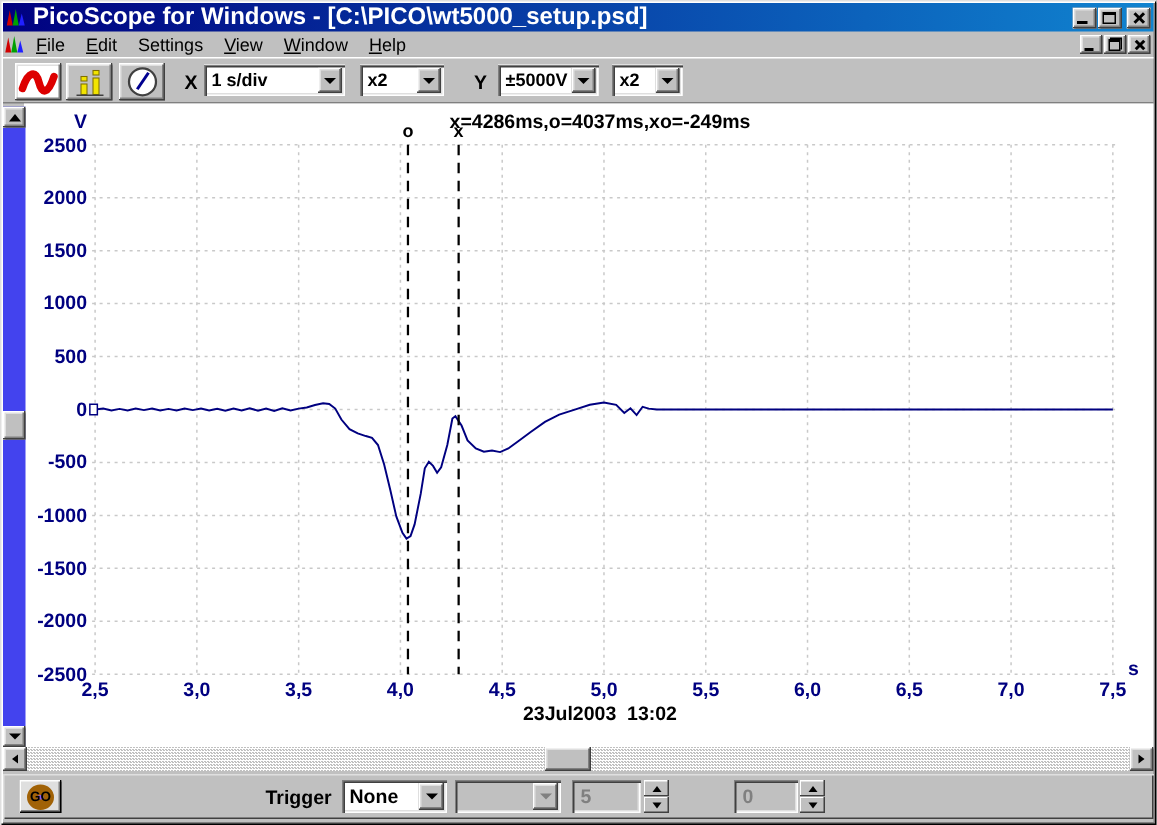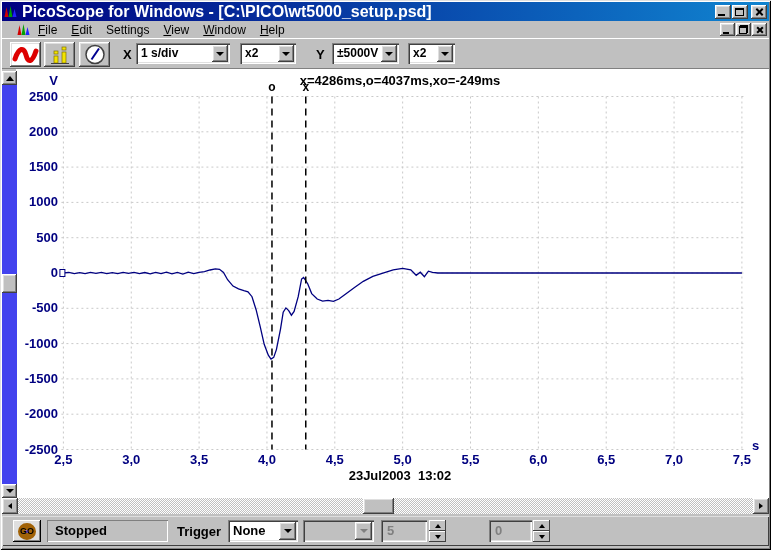--- a/index.html
+++ b/index.html
@@ -27,21 +27,21 @@
   .glyph-close{position:absolute;left:50%;top:50%;width:9px;height:9px;transform:translate(-50%,-50%);}
   .glyph-close::before,.glyph-close::after{content:"";position:absolute;left:4px;top:0;width:2px;height:9px;background:#000;}
   .glyph-close::before{transform:rotate(45deg);}
   .glyph-close::after{transform:rotate(-45deg);}
   .glyph-restore{position:absolute;left:3px;top:2px;width:9px;height:9px;}
   .glyph-restore::before{content:"";position:absolute;right:0;top:0;width:6px;height:5px;border:1px solid #000;border-top-width:2px;background:#c0c0c0;}
   .glyph-restore::after{content:"";position:absolute;left:0;bottom:0;width:6px;height:5px;border:1px solid #000;border-top-width:2px;background:#c0c0c0;}
   
   .menubar{
     position:absolute;left:2px;top:21px;width:767px;height:17px;
-    display:flex;align-items:center;font-size:12px;color:#000;padding-left:15px;
+    display:flex;align-items:center;font-size:12px;color:#000;padding-left:1px;
   }
   .menubar .menu-items{display:flex;align-items:center;}
   .menu-item{padding:1px 7px;cursor:default;}
   .menu-item u{text-decoration:underline;}
   .mdi-btns{margin-left:auto;display:flex;margin-right:2px;}
   .mdi-btn{width:15px;height:13px;background:#c0c0c0;position:relative;margin-left:1px;
     box-shadow:inset -1px -1px 0 #404040,inset 1px 1px 0 #fff,inset -2px -2px 0 #808080,inset 2px 2px 0 #dfdfdf;}
   .mdi-btn .glyph-min{left:3px;bottom:2px;width:6px;}
   .mdi-btn .glyph-close{width:8px;height:8px;}
   .mdi-btn .glyph-close::before,.mdi-btn .glyph-close::after{left:3px;height:8px;}
@@ -308,21 +308,20 @@
     <div class="hthumb"></div>
     <div class="scroll-btn" style="right:0;top:0;">
         <span class="tri-right"></span>
       </div>
   </div>
 
   <div class="statusbar">
     <div class="go-btn">
       <span class="go-circle">GO</span>
     </div>
-    <div class="status-panel">Stopped</div>
     <span class="sb-label" style="left:175px;">Trigger</span>
     <div class="sb-combo" style="left:226px;width:70px;padding-left:28px;">
       <span class="combo-text">None</span>
       <span class="combo-arrow-btn">
           <span class="tri-down"></span>
         </span>
     </div>
     <div class="sb-combo disabled" style="left:301px;width:71px;">
       <span class="combo-arrow-btn">
           <span class="tri-down disabled"></span>

